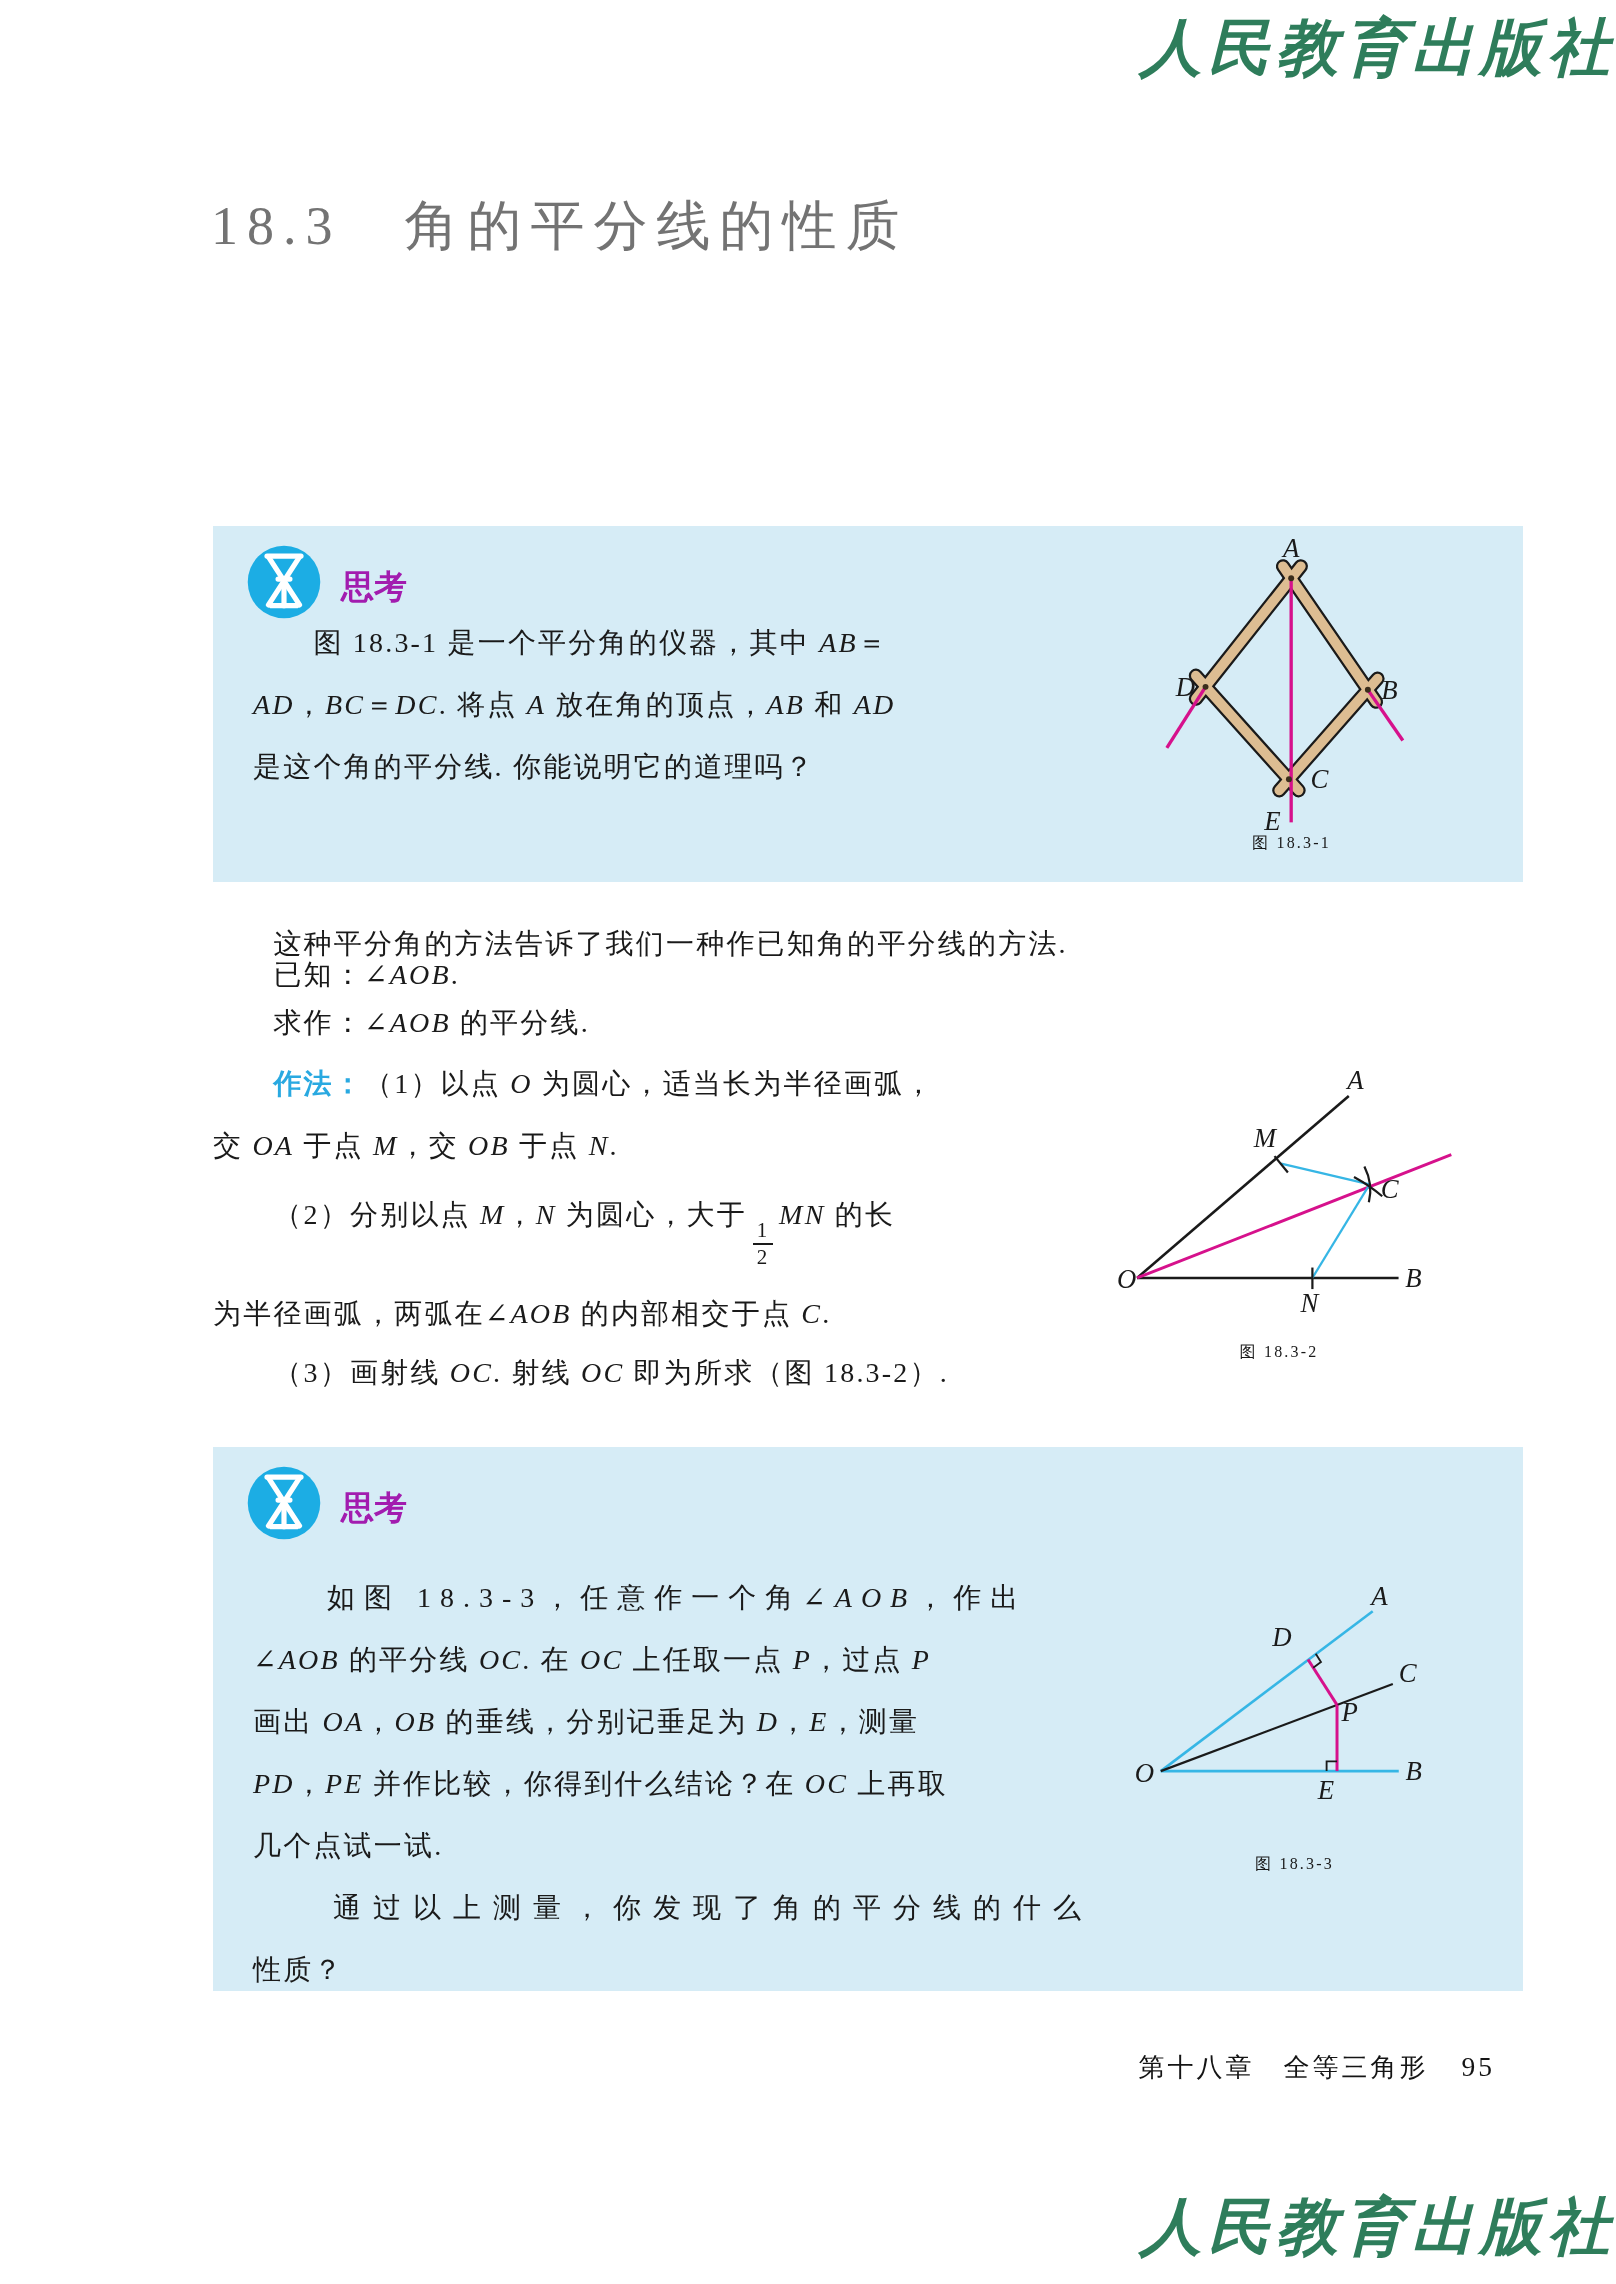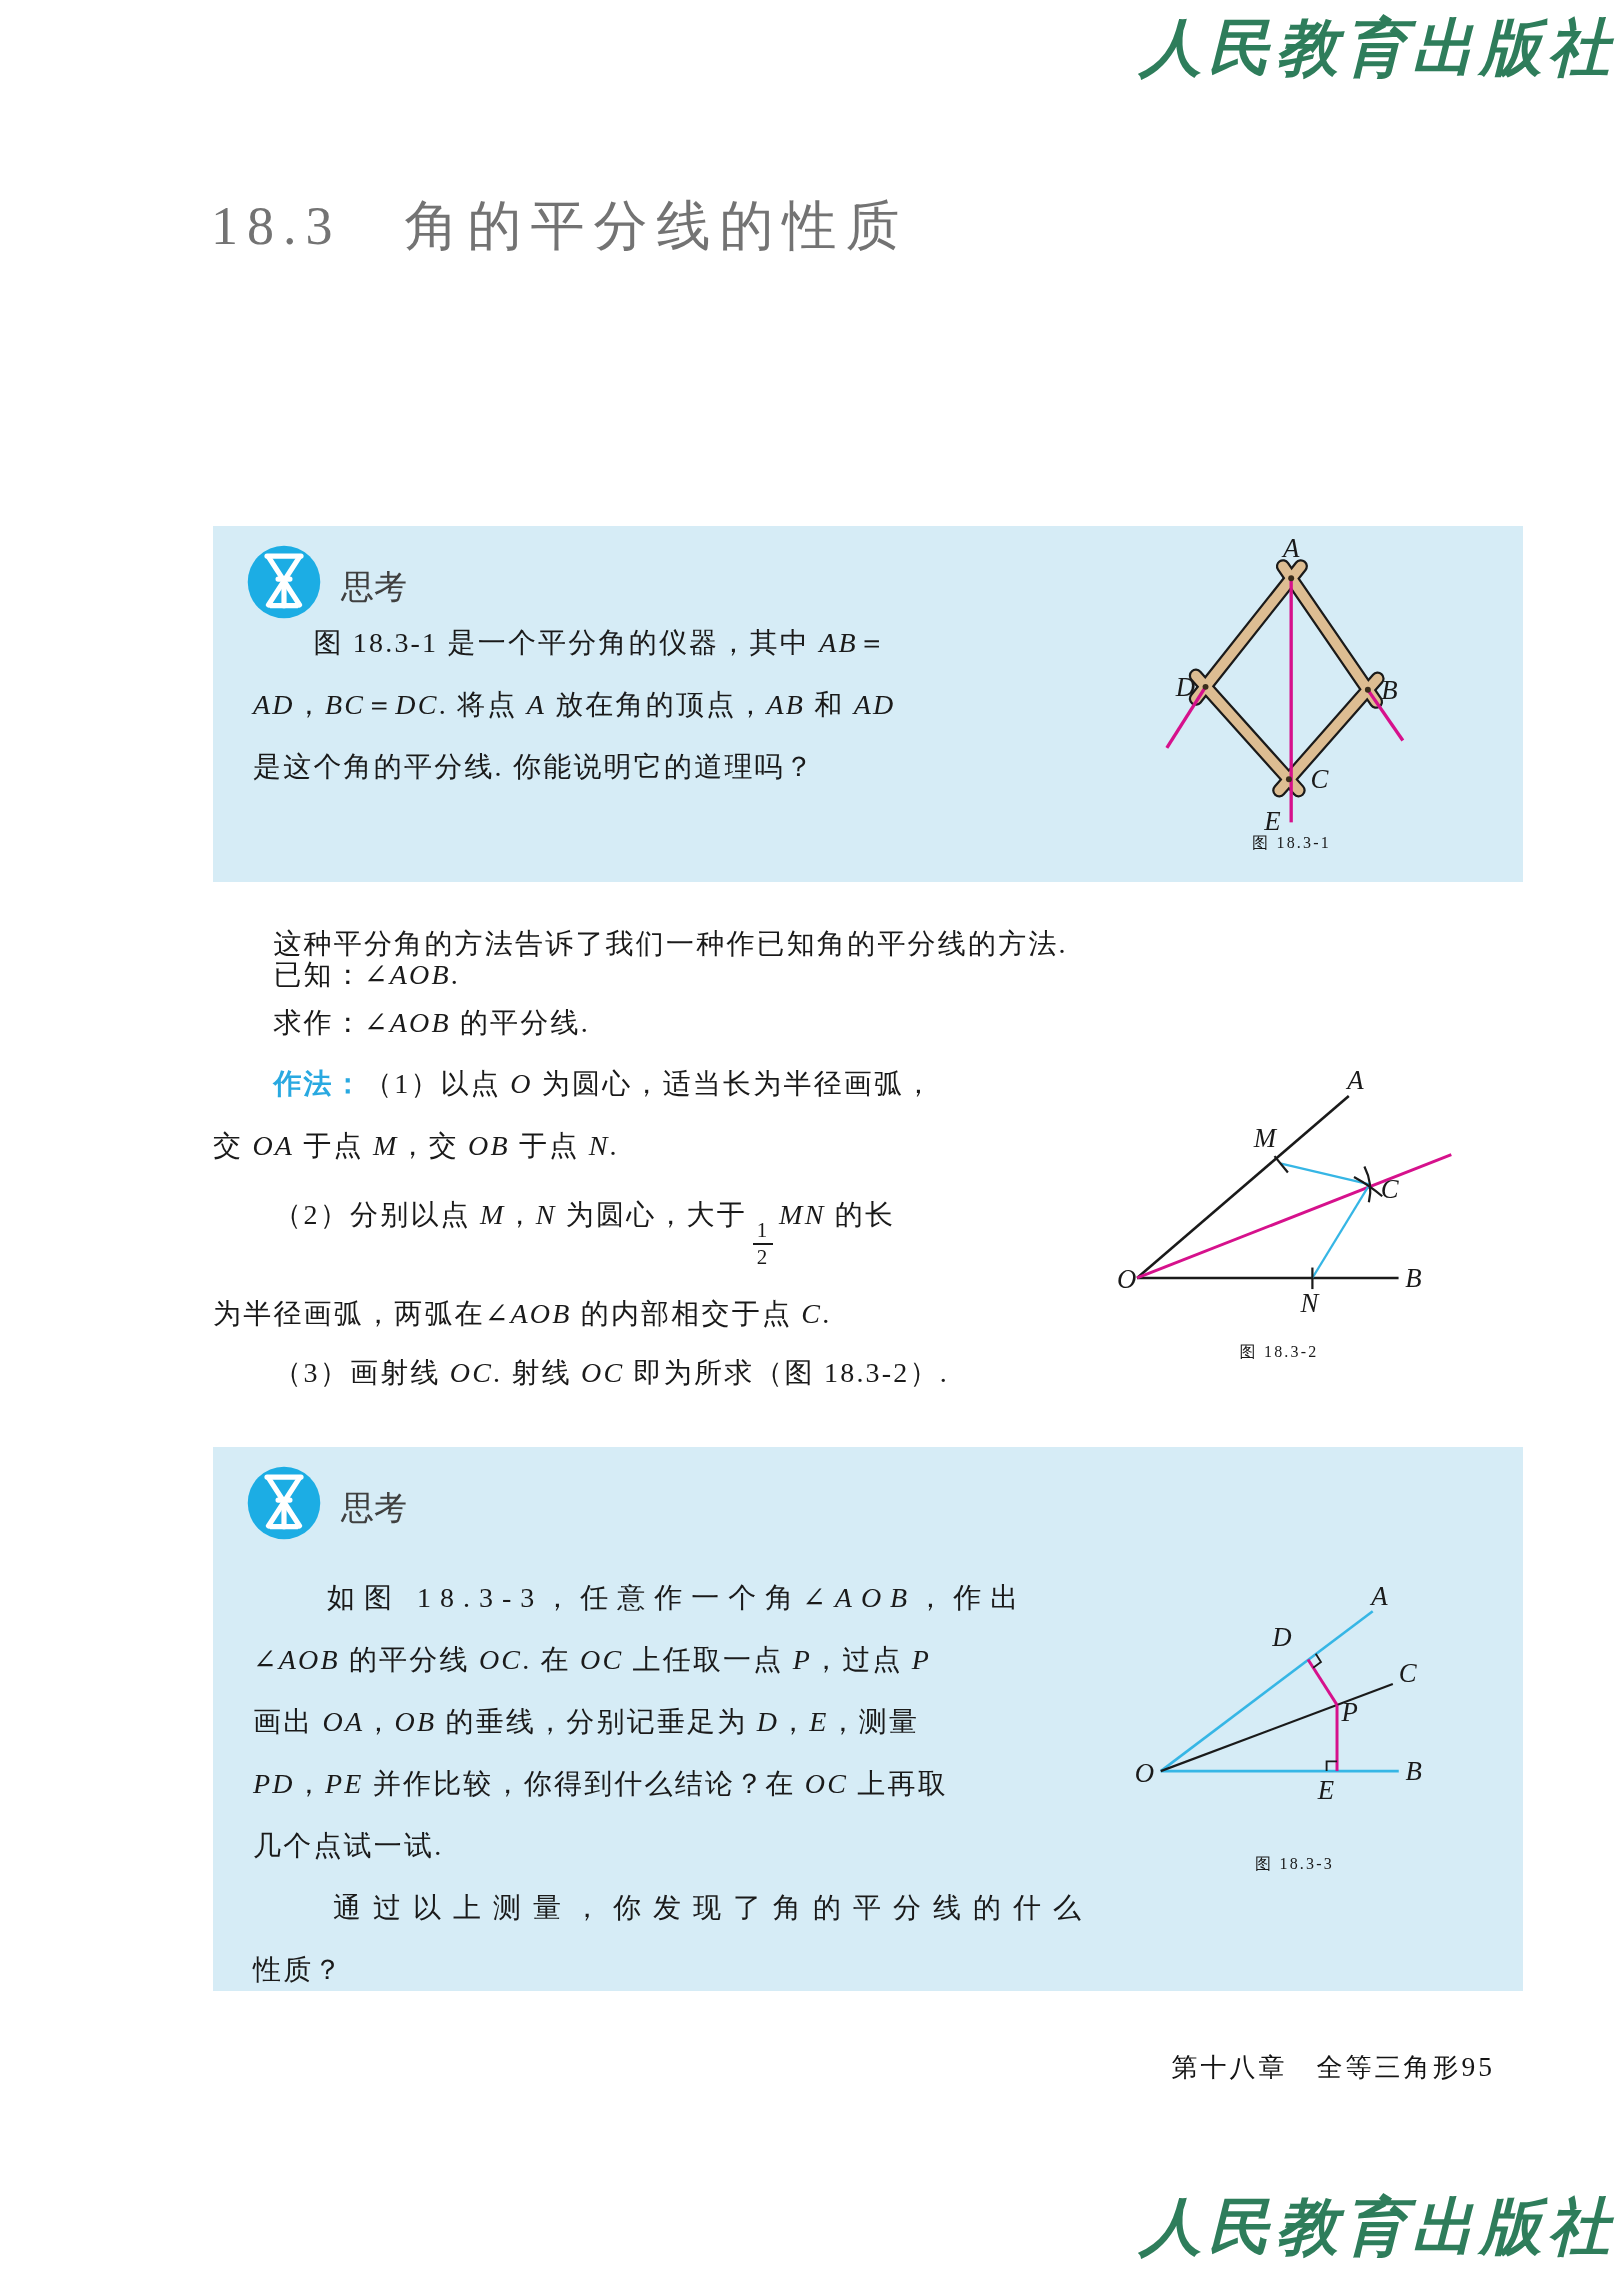--- a/index.html
+++ b/index.html
@@ -8,35 +8,35 @@
   .calligraphy{position:absolute;left:0;width:100%;text-align:right;color:#2E7D5B;
        font-style:italic;font-weight:bold;font-size:62px;letter-spacing:6px}
   #brand-top{top:6px}
   #brand-bottom{top:2185px}
   .page-title{position:absolute;left:211px;top:190px;font-size:54px;letter-spacing:9px;color:#737373}
   .think-box{position:absolute;left:213px;width:1310px;background:#D6ECF6}
   #box1{top:526px;height:356px}
   #box2{top:1447px;height:544px}
   .think-icon{position:absolute;left:34px;top:19.3px;width:74px;height:74px}
   .think-label{position:absolute;left:128px;top:39px;font-family:"Liberation Sans","DejaVu Sans",sans-serif;
-       font-weight:normal;font-size:33px;color:#404040}
+       font-weight:bold;font-size:33px;color:#a21caf}
   .box-text{position:absolute;left:40px;font-size:28px;line-height:62px;letter-spacing:2.2px;white-space:nowrap}
   #box1 .box-text{top:86px}
   #box2 .box-text{top:120px}
   .mid-line{position:absolute;left:213px;font-size:28px;line-height:49px;letter-spacing:2.2px;white-space:nowrap}
   .it{font-style:italic;font-family:"Liberation Serif","DejaVu Serif",serif}
   .cy{color:#29A9E1;font-family:"Liberation Sans","DejaVu Sans",sans-serif;font-weight:bold}
   .frac{display:inline-flex;flex-direction:column;align-items:center;font-size:21px;line-height:1.15;
        vertical-align:-13.4px;margin:0 6px}
   .frac .num{border-bottom:2.2px solid #1a1a1a;padding:0 3.7px}
   .fig{position:absolute}
   .fig-caption{position:absolute;font-size:16px;letter-spacing:2.2px;text-align:center;color:#1a1a1a}
   .fig-label{font-style:italic;font-size:36px;font-family:"Liberation Serif","DejaVu Serif",serif;fill:#1a1a1a}
   .footer{position:absolute;top:2050px;right:121px;font-size:26px;letter-spacing:3px;color:#141414}
-  .footer .pgnum{font-size:27.5px}
+  .footer .pgnum{margin-left:33px;font-size:27.5px}
 </style>
 </head>
 <body>
 
 <div class="calligraphy" id="brand-top">人民教育出版社</div>
 
 <div class="page-title">18.3　角的平分线的性质</div>
 
 <div class="think-box" id="box1">
   <svg class="think-icon" viewBox="0 0 100 100">

